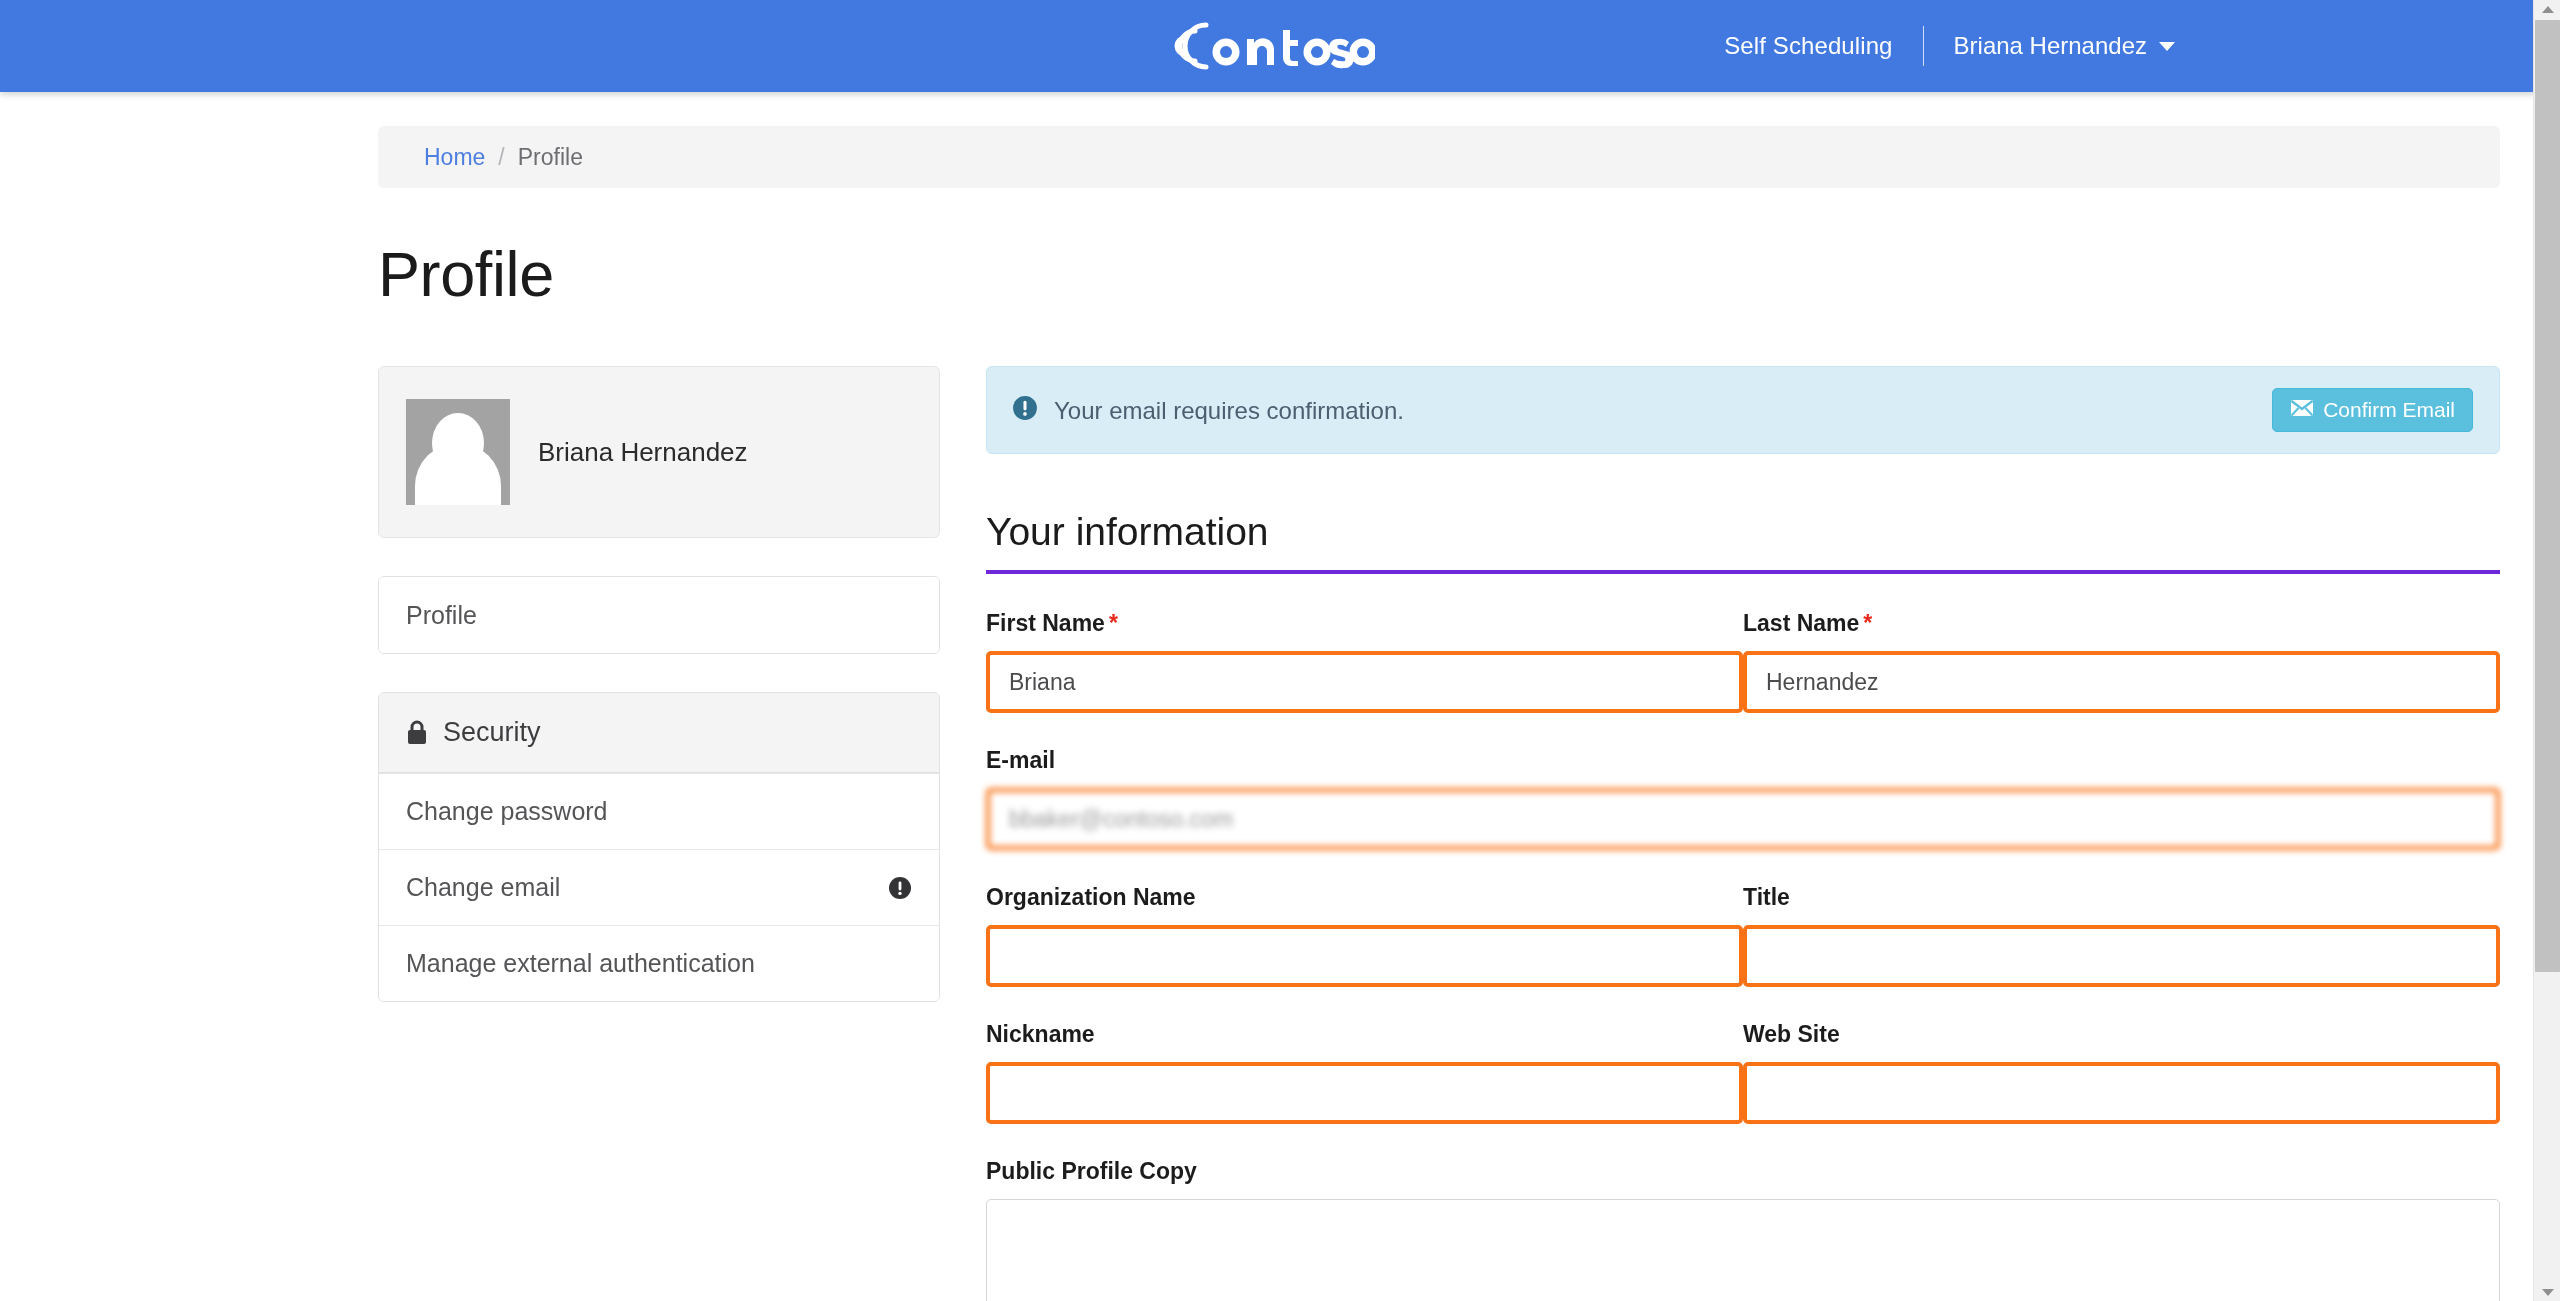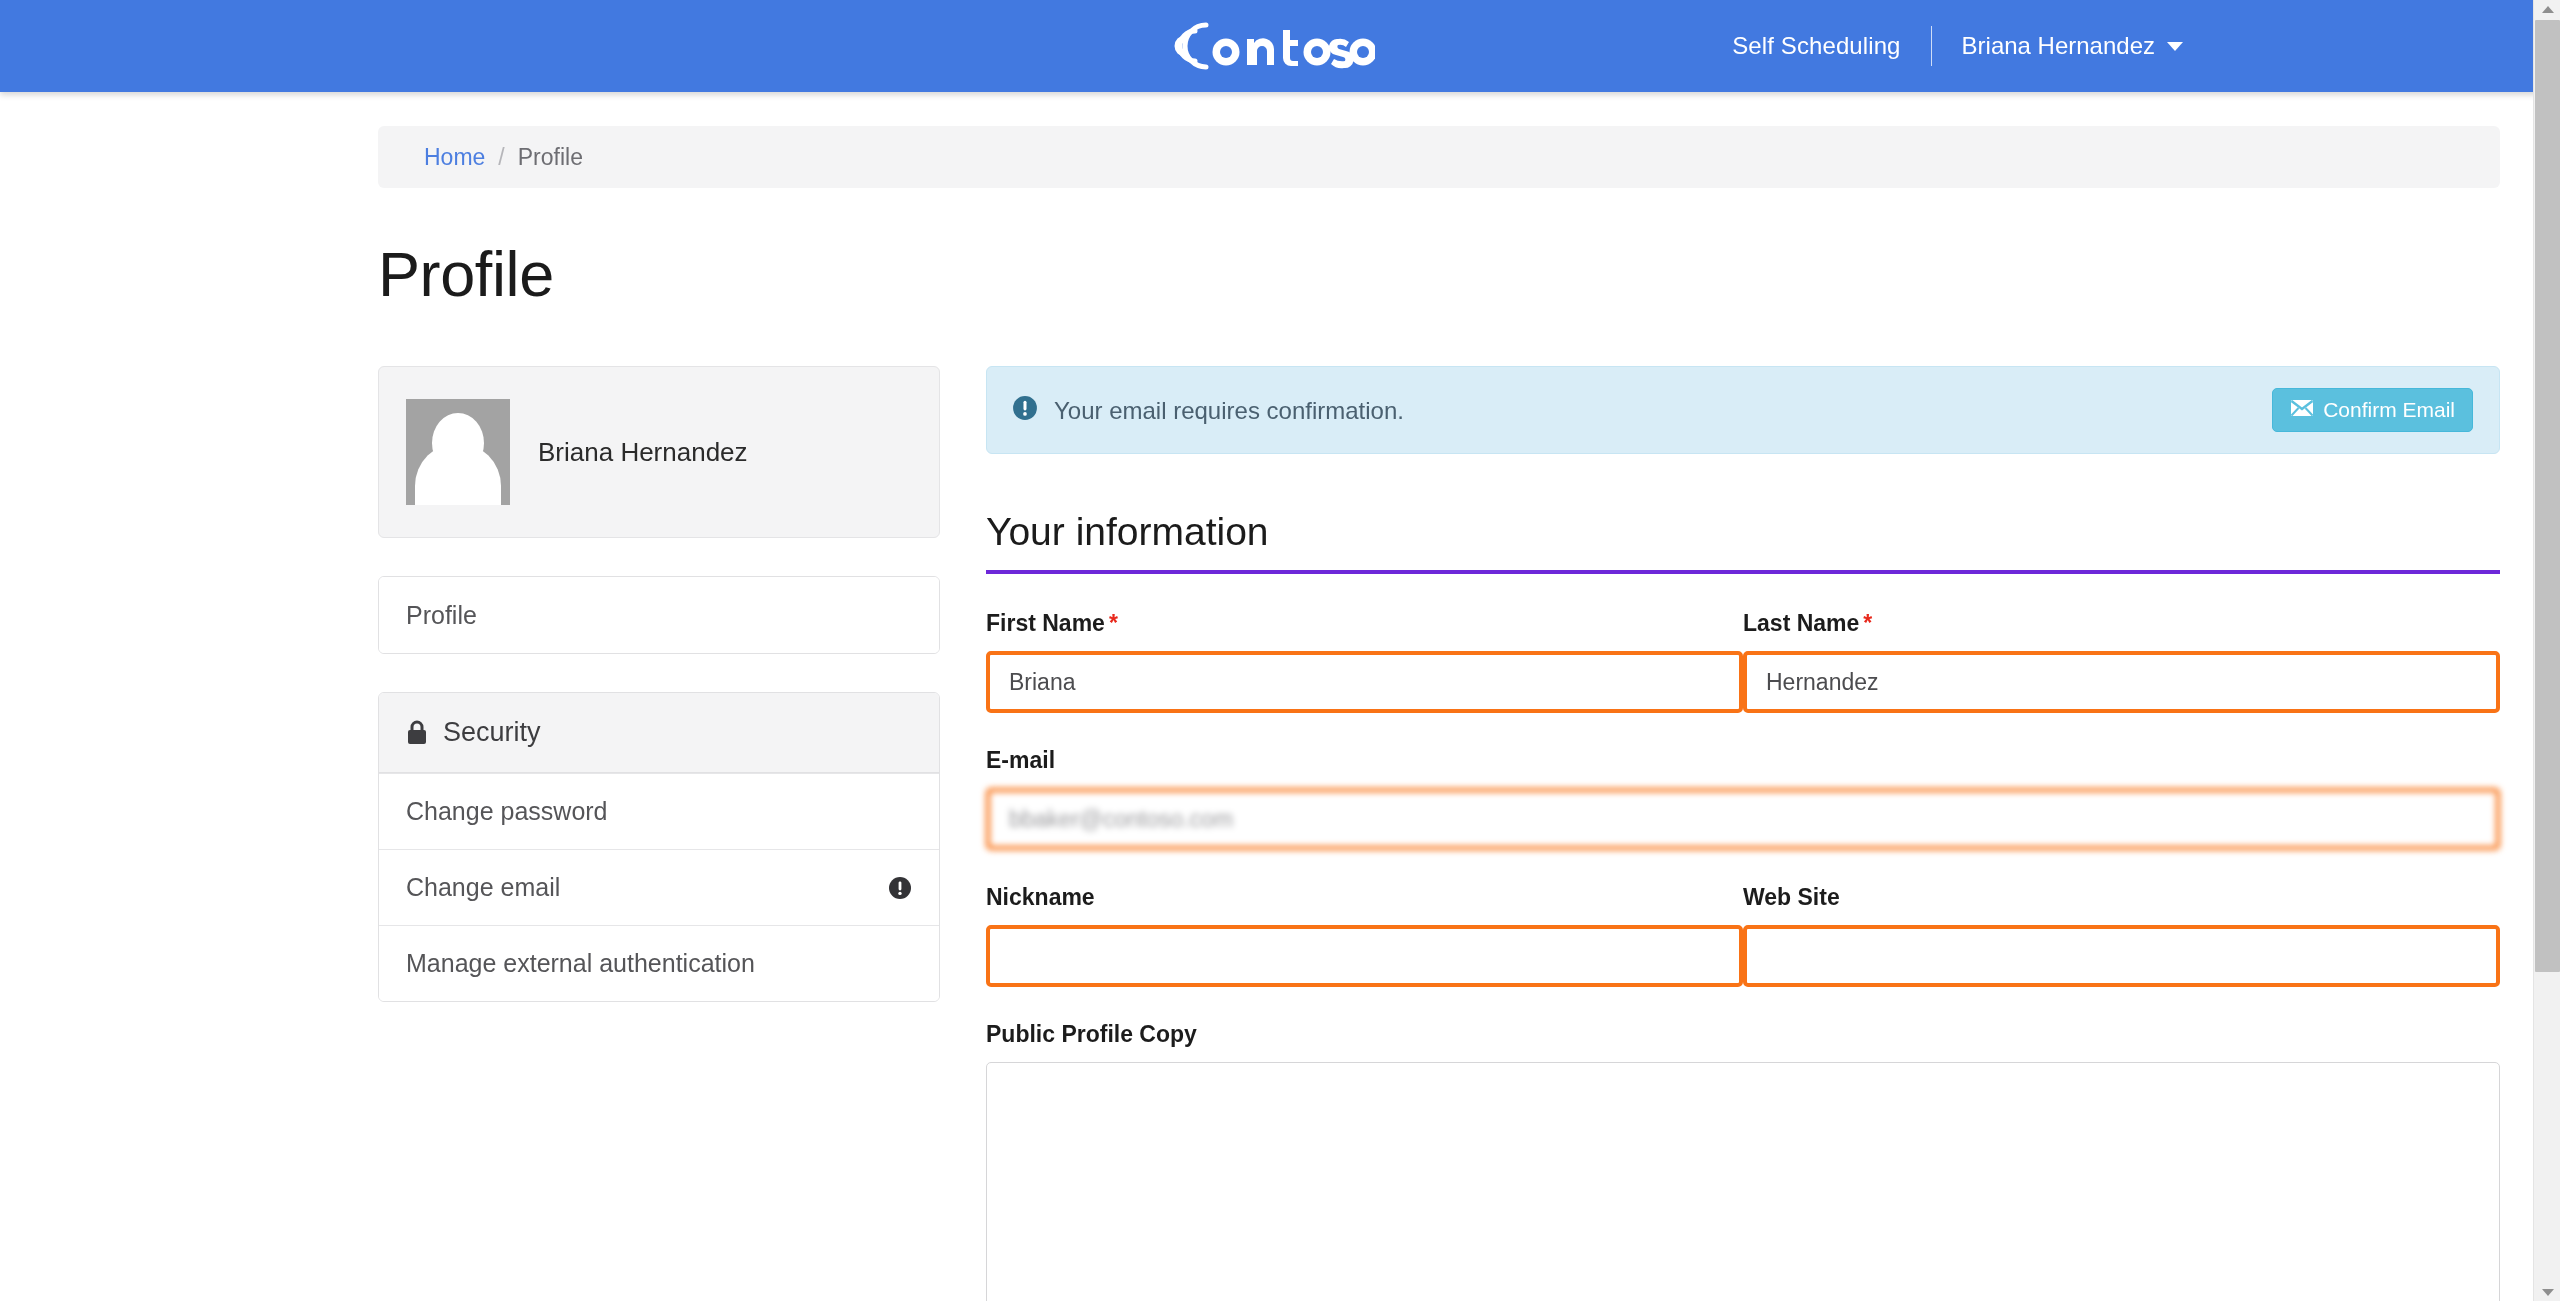--- a/index.html
+++ b/index.html
@@ -29,21 +29,21 @@
     left: 1165px;
     top: 50%;
     transform: translateY(-50%);
     display: flex;
     align-items: center;
     text-decoration: none;
   }
   .brand svg { display: block; }
   .nav-right {
     position: absolute;
-    right: 377px;
+    right: 385px;
     top: 50%;
     transform: translateY(-50%);
     display: flex;
     align-items: center;
   }
   .nav-link {
     color: #ffffff;
     font-size: 24px;
     text-decoration: none;
     white-space: nowrap;
@@ -448,20 +448,30 @@
           </div>
         </div>
 
         <div class="row">
           <div class="field">
             <label class="lbl">E-mail</label>
             <input class="inp redacted" type="text" value="bbaker@contoso.com" style="">
           </div>
         </div>
 
+        <div class="row">
+          <div class="field">
+            <label class="lbl">Organization Name</label>
+            <input class="inp" type="text" value="" style="">
+          </div>
+          <div class="field">
+            <label class="lbl">Title</label>
+            <input class="inp" type="text" value="" style="">
+          </div>
+        </div>
 
         <div class="row">
           <div class="field">
             <label class="lbl">Nickname</label>
             <input class="inp" type="text" value="" style="">
           </div>
           <div class="field">
             <label class="lbl">Web Site</label>
             <input class="inp" type="text" value="" style="">
           </div>

